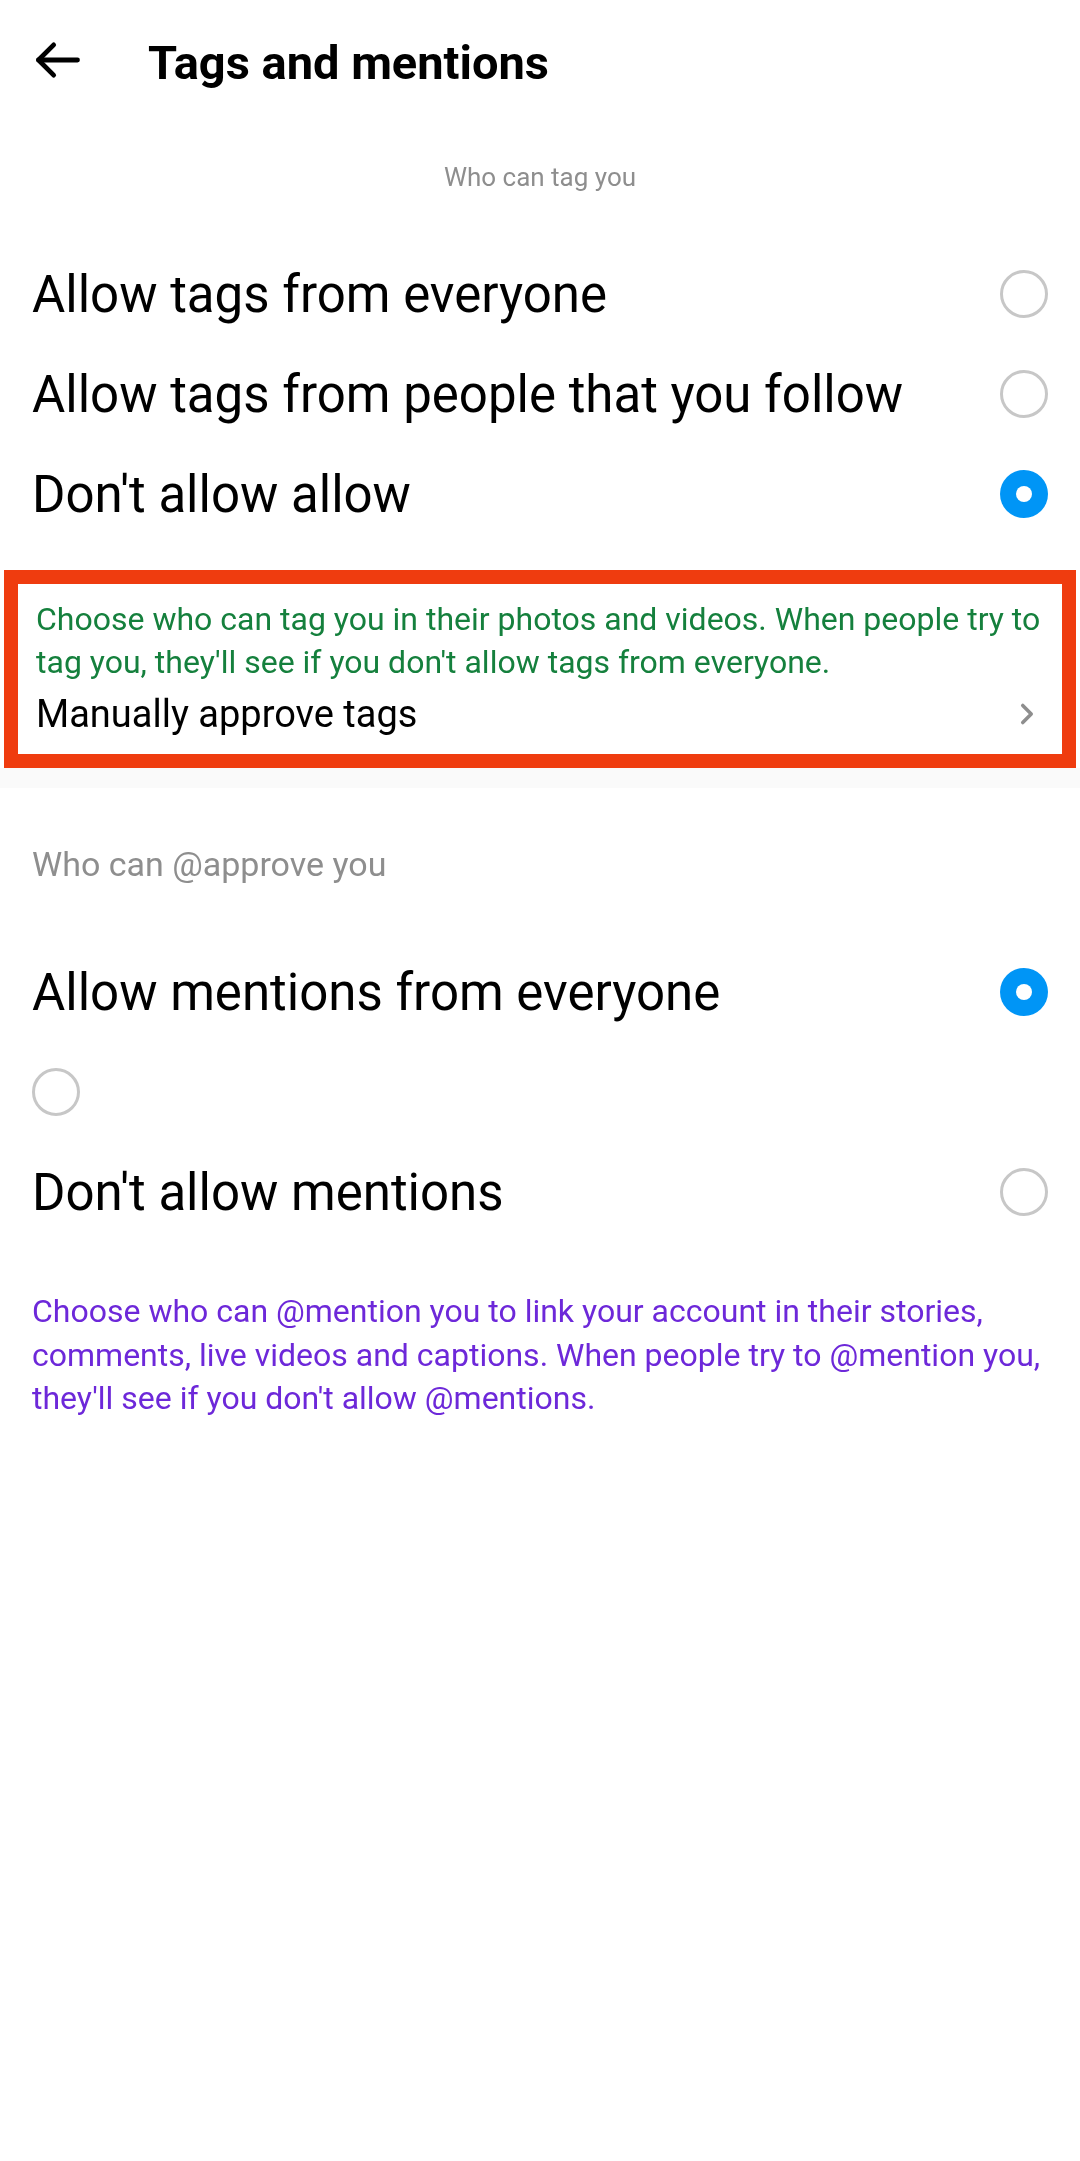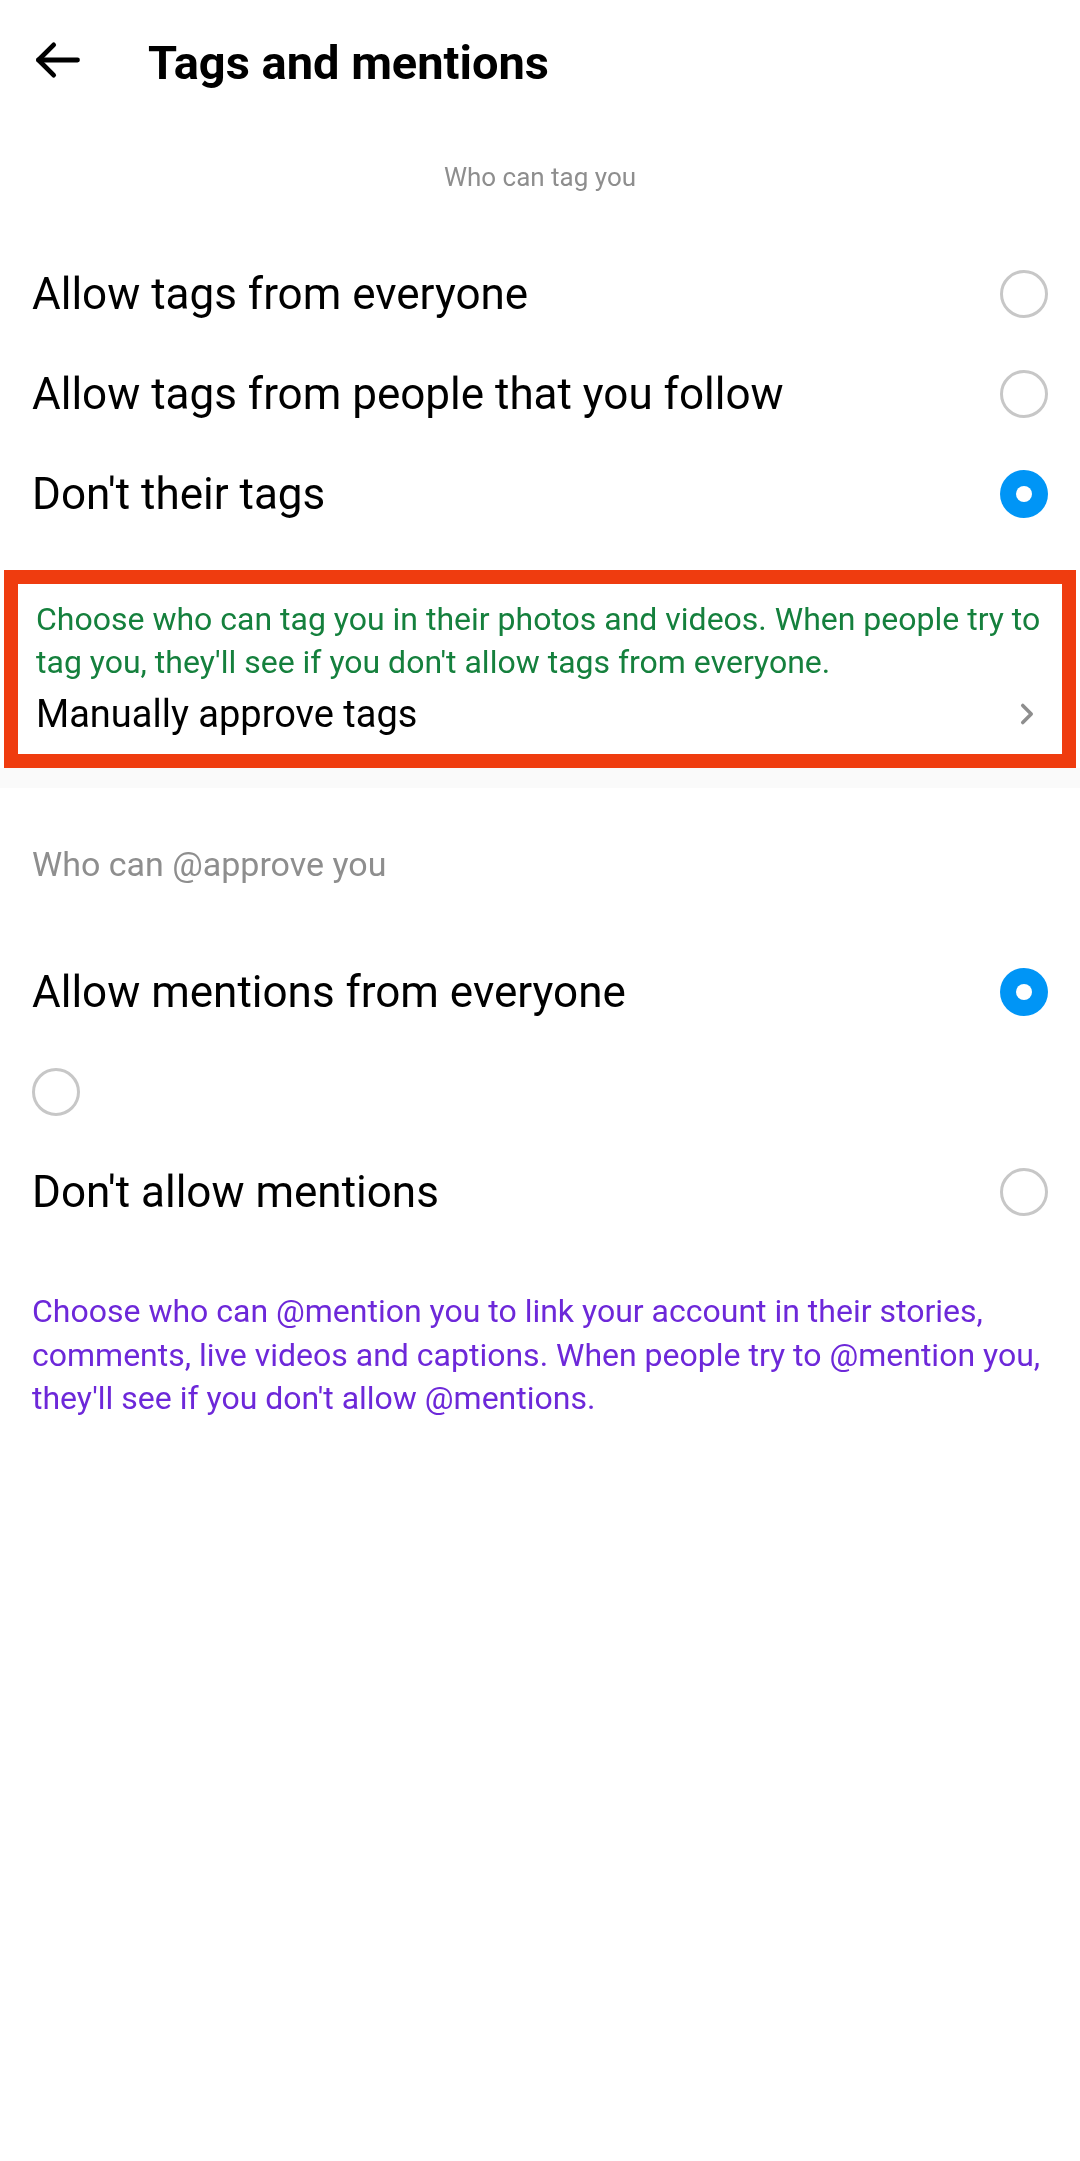--- a/index.html
+++ b/index.html
@@ -49,21 +49,21 @@
     .option-row {
       display: flex;
       align-items: center;
       justify-content: space-between;
       padding: 0 32px;
       height: 100px;
       cursor: pointer;
     }
     
     .option-label {
-      font-size: 44px;
+      font-size: 51px;
       color: #000;
       font-weight: 400;
     }
     
     .radio {
       width: 48px;
       height: 48px;
       border-radius: 50%;
       border: 3px solid #c7c7c7;
       background: #fff;
@@ -161,21 +161,21 @@
   <span class="option-label">Allow tags from everyone</span>
   <div class="radio"></div>
 </div>
 
 <div class="option-row">
   <span class="option-label">Allow tags from people that you follow</span>
   <div class="radio"></div>
 </div>
 
 <div class="option-row">
-  <span class="option-label">Don't their tags</span>
+  <span class="option-label">Don't allow allow</span>
   <div class="radio selected"></div>
 </div>
 
 <div class="highlight-box">
   <div class="description-text">Choose who can tag you in their photos and videos. When people try to tag you, they'll see if you don't allow tags from everyone.</div>
   <div class="link-row">
     <span class="link-label">Manually approve tags</span>
     <svg class="chevron" width="34" height="34" viewBox="0 0 24 24" fill="none" stroke="#8e8e8e" stroke-width="2.5" stroke-linecap="round" stroke-linejoin="round">
       <polyline points="9 18 15 12 9 6"></polyline>
     </svg>

